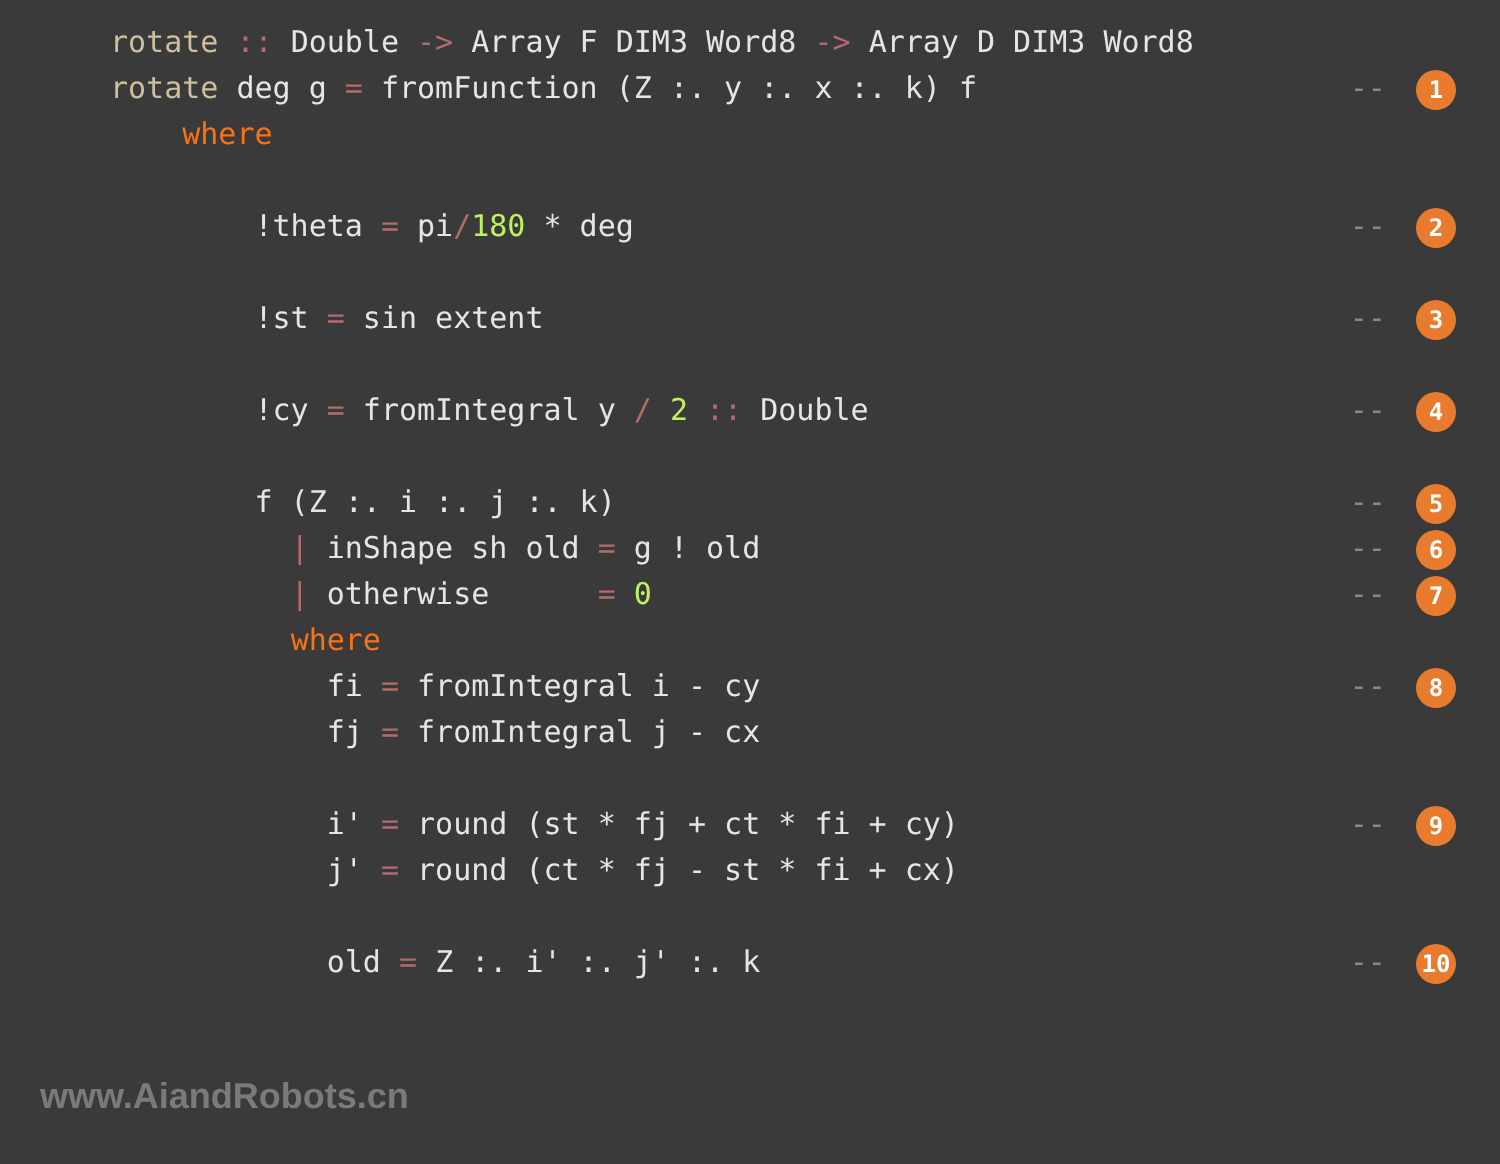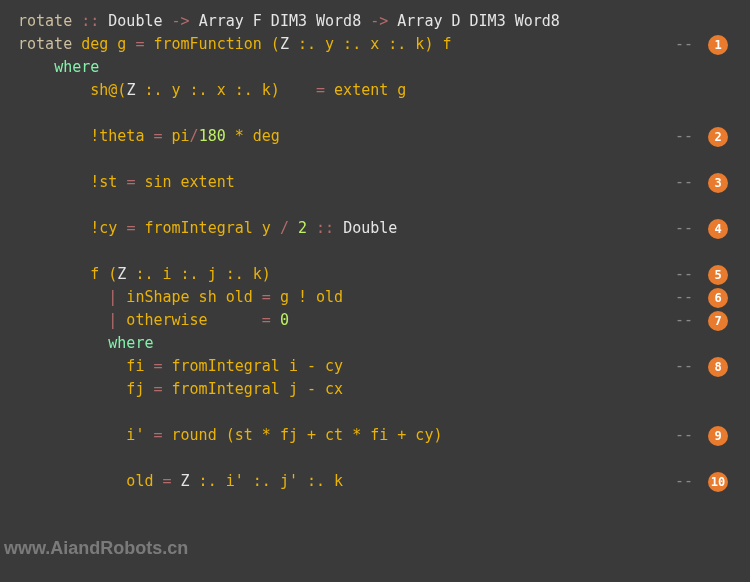--- a/index.html
+++ b/index.html
@@ -16,20 +16,21 @@
       line-height: 1.5;
       padding: 10px 18px;
       position: relative;
       overflow: hidden;
     }
     .line {
       display: flex;
       white-space: pre;
       min-height: 23px;
       position: relative;
+      margin-left: 37px;
     }
     .code-content {
       flex: 1;
     }
     .marker-col {
       display: flex;
       align-items: center;
       padding-right: 4px;
     }
     .dash {
@@ -43,57 +44,57 @@
       width: 20px;
       height: 20px;
       border-radius: 50%;
       background: #e87b2e;
       color: #fff;
       font-size: 12px;
       font-weight: bold;
     }
     .c-fn { color: #cdbf9f; }
     .c-op { color: #b56b6b; }
-    .c-kw { color: #86efac; }
+    .c-kw { color: #f97316; }
     .c-type { color: #e5e5e5; }
-    .c-var { color: #eab308; }
+    .c-var { color: #e5e5e5; }
     .c-eq { color: #b56b6b; }
     .c-num { color: #bef264; }
     .c-plain { color: #d4d4d4; }
     .watermark {
       position: absolute;
       bottom: 20px;
-      left: 4px;
+      left: 20px;
       color: rgba(220,220,220,0.4);
       font-size: 18px;
       font-family: Arial, sans-serif;
       font-weight: bold;
       pointer-events: none;
       text-align: center;
     }
   </style>
 </head>
 <body>
 
 <div id="code-container">
     <div class="line"><div class="code-content"><span class="c-fn">rotate </span><span class="c-op">::</span><span class="c-plain"> </span><span class="c-type">Double</span><span class="c-plain"> </span><span class="c-op">-&gt;</span><span class="c-plain"> </span><span class="c-type">Array F DIM3 Word8</span><span class="c-plain"> </span><span class="c-op">-&gt;</span><span class="c-plain"> </span><span class="c-type">Array D DIM3 Word8</span></div></div>
     <div class="line"><div class="code-content"><span class="c-fn">rotate</span><span class="c-var"> deg g </span><span class="c-eq">=</span><span class="c-var"> fromFunction (</span><span class="c-type">Z</span><span class="c-var"> :. y :. x :. k) f</span></div><div class="marker-col"><span class="dash">-- </span><span class="badge">1</span></div></div>
     <div class="line"><div class="code-content"><span class="c-plain">    </span><span class="c-kw">where</span></div></div>
-    <div class="line"><div class="code-content"><span class="c-var">        sh@(</span><span class="c-type">Z</span><span class="c-var"> :. y :. x :. k)    </span><span class="c-eq">=</span><span class="c-var"> extent g</span></div></div>
     <div class="line"><div class="code-content"><span class="c-plain"> </span></div></div>
     <div class="line"><div class="code-content"><span class="c-var">        !theta </span><span class="c-eq">=</span><span class="c-var"> pi</span><span class="c-op">/</span><span class="c-num">180</span><span class="c-var"> * deg</span></div><div class="marker-col"><span class="dash">-- </span><span class="badge">2</span></div></div>
     <div class="line"><div class="code-content"><span class="c-plain"> </span></div></div>
     <div class="line"><div class="code-content"><span class="c-var">        !st </span><span class="c-eq">=</span><span class="c-var"> sin extent</span></div><div class="marker-col"><span class="dash">-- </span><span class="badge">3</span></div></div>
     <div class="line"><div class="code-content"><span class="c-plain"> </span></div></div>
     <div class="line"><div class="code-content"><span class="c-var">        !cy </span><span class="c-eq">=</span><span class="c-var"> fromIntegral y </span><span class="c-op">/</span><span class="c-plain"> </span><span class="c-num">2</span><span class="c-plain"> </span><span class="c-op">::</span><span class="c-plain"> </span><span class="c-type">Double</span></div><div class="marker-col"><span class="dash">-- </span><span class="badge">4</span></div></div>
     <div class="line"><div class="code-content"><span class="c-plain"> </span></div></div>
     <div class="line"><div class="code-content"><span class="c-var">        f (</span><span class="c-type">Z</span><span class="c-var"> :. i :. j :. k)</span></div><div class="marker-col"><span class="dash">-- </span><span class="badge">5</span></div></div>
     <div class="line"><div class="code-content"><span class="c-plain">          </span><span class="c-op">|</span><span class="c-var"> inShape sh old </span><span class="c-eq">=</span><span class="c-var"> g ! old</span></div><div class="marker-col"><span class="dash">-- </span><span class="badge">6</span></div></div>
     <div class="line"><div class="code-content"><span class="c-plain">          </span><span class="c-op">|</span><span class="c-var"> otherwise      </span><span class="c-eq">=</span><span class="c-plain"> </span><span class="c-num">0</span></div><div class="marker-col"><span class="dash">-- </span><span class="badge">7</span></div></div>
     <div class="line"><div class="code-content"><span class="c-plain">          </span><span class="c-kw">where</span></div></div>
     <div class="line"><div class="code-content"><span class="c-var">            fi </span><span class="c-eq">=</span><span class="c-var"> fromIntegral i - cy</span></div><div class="marker-col"><span class="dash">-- </span><span class="badge">8</span></div></div>
     <div class="line"><div class="code-content"><span class="c-var">            fj </span><span class="c-eq">=</span><span class="c-var"> fromIntegral j - cx</span></div></div>
     <div class="line"><div class="code-content"><span class="c-plain"> </span></div></div>
     <div class="line"><div class="code-content"><span class="c-var">            i' </span><span class="c-eq">=</span><span class="c-var"> round (st * fj + ct * fi + cy)</span></div><div class="marker-col"><span class="dash">-- </span><span class="badge">9</span></div></div>
+    <div class="line"><div class="code-content"><span class="c-var">            j' </span><span class="c-eq">=</span><span class="c-var"> round (ct * fj - st * fi + cx)</span></div></div>
     <div class="line"><div class="code-content"><span class="c-plain"> </span></div></div>
     <div class="line"><div class="code-content"><span class="c-var">            old </span><span class="c-eq">=</span><span class="c-plain"> </span><span class="c-type">Z</span><span class="c-var"> :. i' :. j' :. k</span></div><div class="marker-col"><span class="dash">-- </span><span class="badge">10</span></div></div>
   </div>
 <div class="watermark">www.AiandRobots.cn</div>
 
 </body></html>

